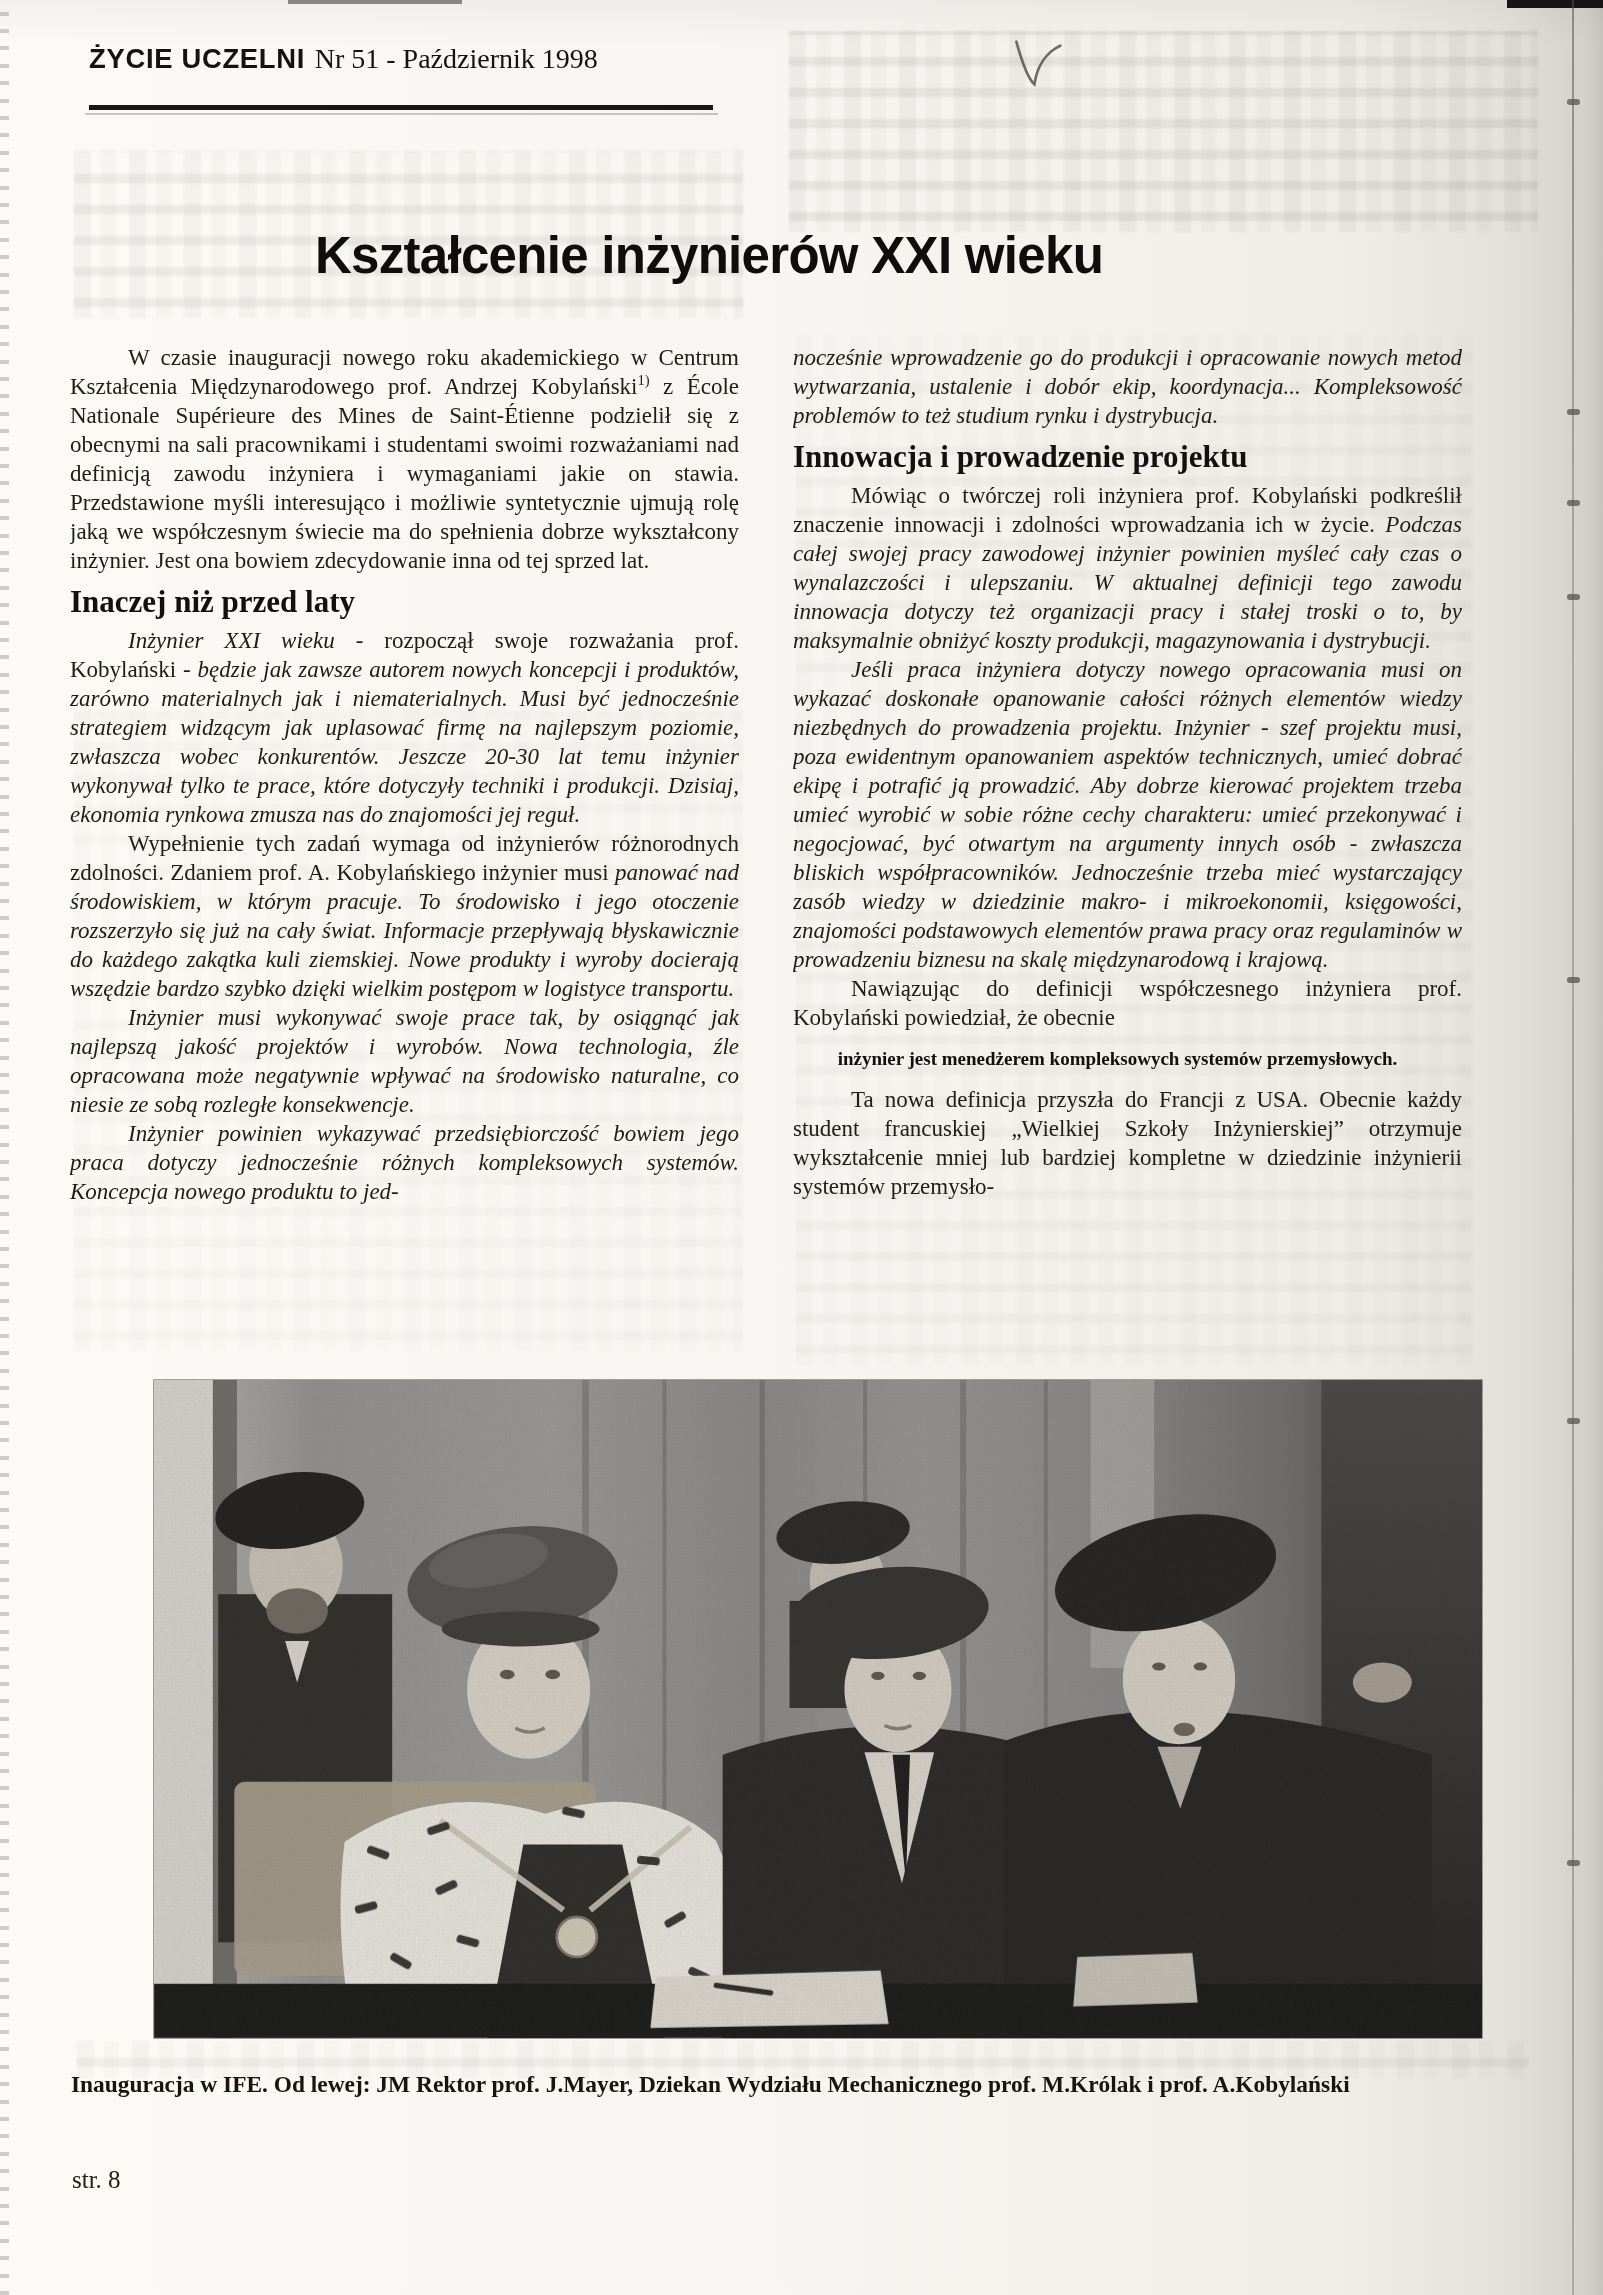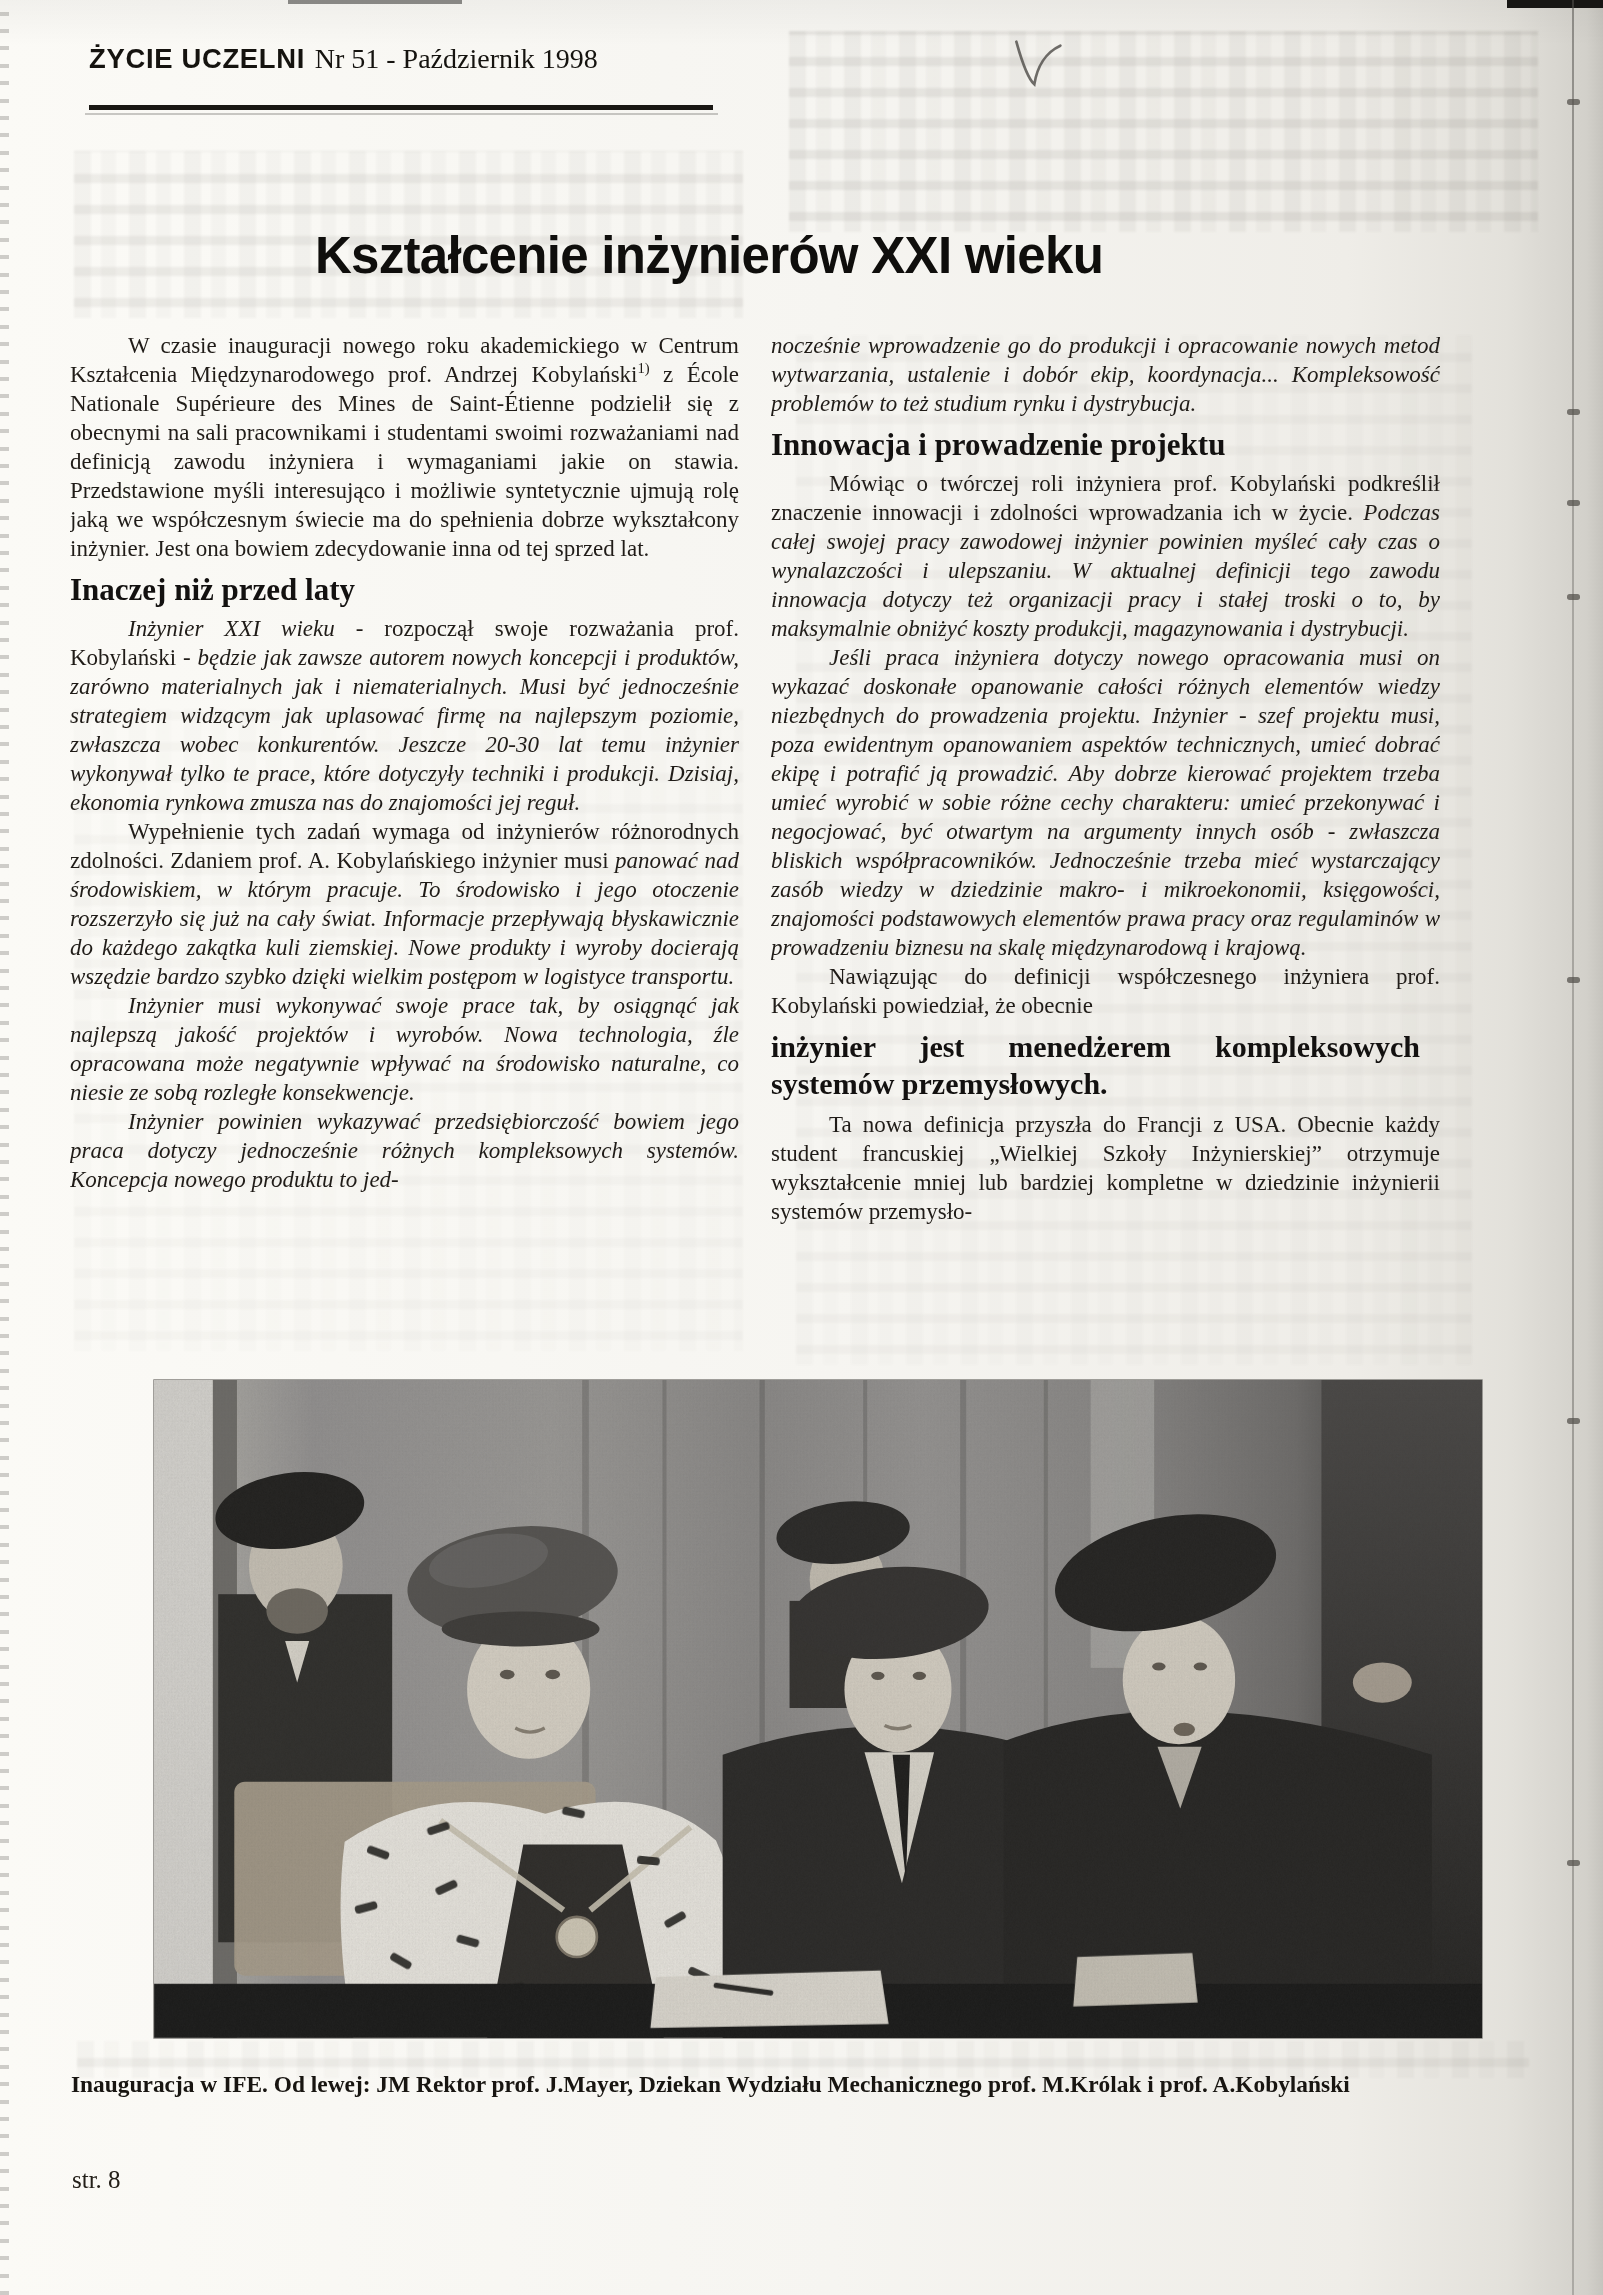--- a/index.html
+++ b/index.html
@@ -28,28 +28,28 @@
   .masthead{position:absolute;left:89px;top:43px;white-space:nowrap;}
   .brand{font-family:"Liberation Sans",sans-serif;font-weight:700;font-size:27.4px;letter-spacing:0.7px;color:#15130f;}
   .issue{font-family:"Liberation Serif",serif;font-size:28px;color:#15130f;}
   .rule{position:absolute;left:89px;top:105px;width:624px;height:4.7px;background:#191713;}
   .rule:after{content:"";position:absolute;left:-4px;top:8px;width:633px;height:2px;background:#191713;opacity:.22;filter:blur(0.7px);}
   
   .subtitle{position:absolute;left:147px;top:153px;font-size:28px;font-weight:700;color:#171411;}
   .title{position:absolute;left:52px;top:226px;width:1392px;text-align:center;transform:translateX(-39px);
     font-family:"Liberation Sans",sans-serif;font-weight:700;font-size:51px;letter-spacing:-0.7px;color:#0f0e0c;}
   
-  .cols{position:absolute;left:70px;top:331px;width:1392px;height:1048px;display:flex;gap:32px;overflow:hidden;}
+  .cols{position:absolute;left:70px;top:343px;width:1392px;height:1048px;display:flex;gap:54px;overflow:hidden;}
   .col{width:669px;height:100%;overflow:hidden;font-size:23px;line-height:29px;text-align:justify;color:#201c18;}
   .col p{margin:0;}
   .col p.indent{text-indent:58px;}
   .col .it{font-style:italic;}
   .col sup{font-size:14.7px;line-height:0;}
   .col h2{font-family:"Liberation Serif",serif;font-weight:700;font-size:31px;line-height:35px;margin:9.4px 0 6.7px 0;text-align:left;color:#131110;}
-  .col h3{font-weight:700;font-size:30px;line-height:37px;margin:8px 20px 8px 0;color:#131110;}
+  .col h3{font-weight:700;font-size:19px;line-height:37px;margin:8px 20px 8px 0;text-align:center;color:#131110;}
   
   .photo{position:absolute;left:154px;top:1380px;width:1328px;height:658px;background:#8e8c88;box-shadow:0 0 0 0.7px #7a7874;}
   .photo svg{display:block;width:100%;height:100%;}
   .caption{position:absolute;left:71px;top:2071px;width:1465px;font-size:23.4px;font-weight:700;color:#181511;white-space:nowrap;}
   .pageno{position:absolute;left:72px;top:2166px;font-size:25px;color:#242019;}
 </style>
 </head>
 <body>
 
 <div class="page">

